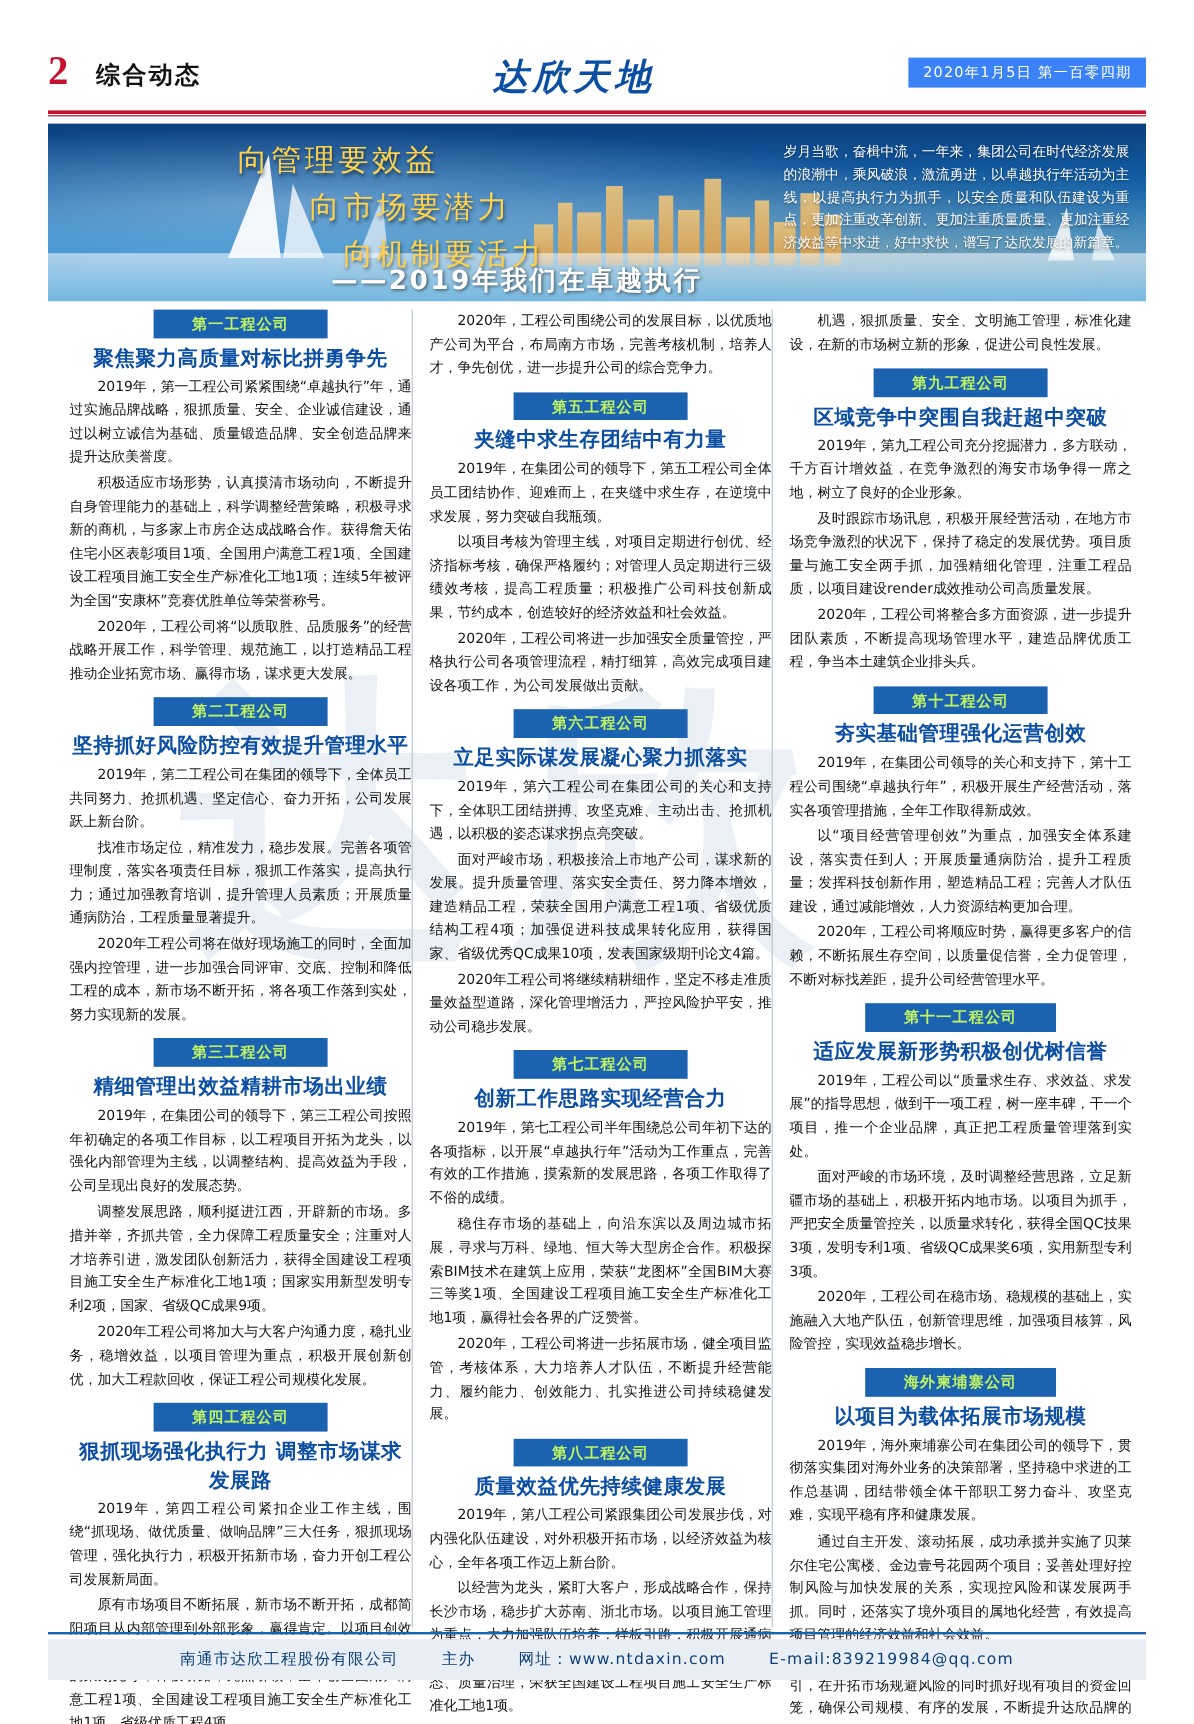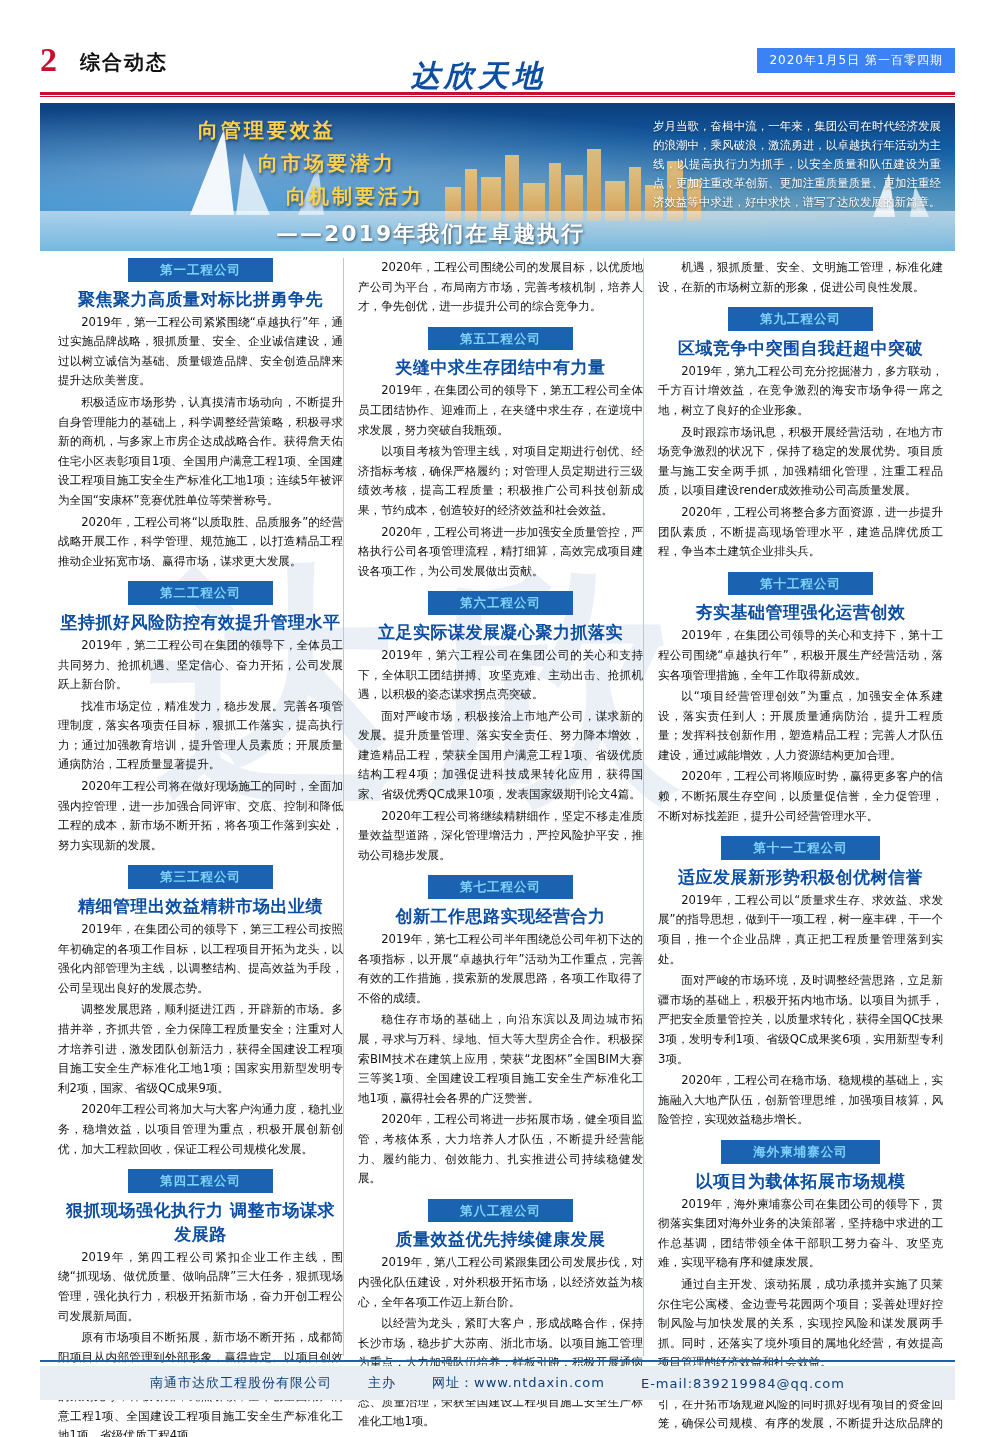--- a/index.html
+++ b/index.html
@@ -24,21 +24,21 @@
     font-family:"Liberation Serif",serif;
     line-height:40px;
   }
   .section-name{
     position:absolute;left:40px;top:9px;
     font-size:20px;font-weight:bold;color:#111;
     letter-spacing:2px;
     font-family:"DejaVu Sans",sans-serif;
   }
   .paper-title{
-    position:absolute;left:370px;top:16px;
+    position:absolute;left:370px;top:4px;
     font-size:30px;font-weight:bold;color:#0b4ea2;
     letter-spacing:4px;
     font-family:"Liberation Serif",serif;
     font-style:italic;
   }
   .issue-box{
     position:absolute;right:0;top:8px;
     background:#3b82f6;color:#fff;
     font-size:12px;padding:4px 12px;
     letter-spacing:1px;
@@ -105,21 +105,21 @@
   }
   .skyline{
     position:absolute;right:250px;bottom:30px;width:260px;height:78px;
   }
   .bld{position:absolute;bottom:0;background:linear-gradient(180deg,#f6c97a,#e49b3c);opacity:.85;}
   .slogan{
     position:absolute;left:130px;top:14px;width:430px;
   }
   .slogan div{
     color:#ffd24d;
-    font-size:20px;font-weight:bold;
+    font-size:25px;font-weight:normal;
     letter-spacing:3px;
     text-shadow:1px 2px 3px rgba(0,0,0,.5);
     font-family:"DejaVu Sans",sans-serif;
     margin-bottom:6px;
   }
   .slogan .l1{margin-left:28px;}
   .slogan .l2{margin-left:72px;padding-left:16px;}
   .slogan .l3{margin-left:116px;}
   .slogan-sub{
     position:absolute;left:236px;top:116px;
@@ -161,21 +161,21 @@
   .v1{left:303px;}
   .v2{left:603px;}
 
   .head{
     margin:10px 0 2px 0;
     text-align:center;
   }
   .head .company{
     display:inline-block;
     background:#1b63b0;
-    color:#7dd3fc;
+    color:#bef264;
     font-size:12.5px;
     font-weight:bold;
     padding:2px 32px;
     letter-spacing:1px;
   }
   .head .title{
     display:block;
     margin-top:5px;
     font-size:17px;
     font-weight:bold;

